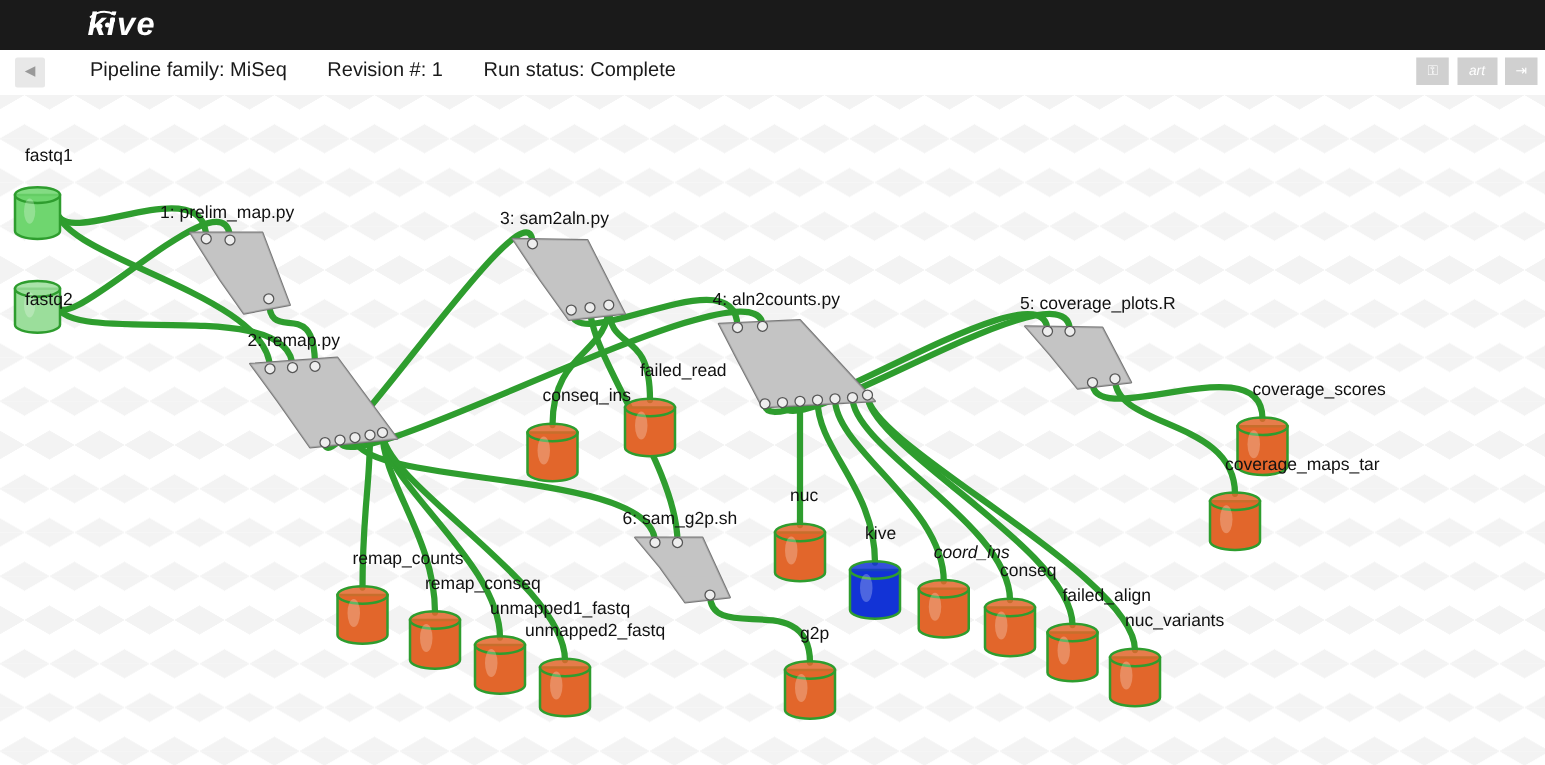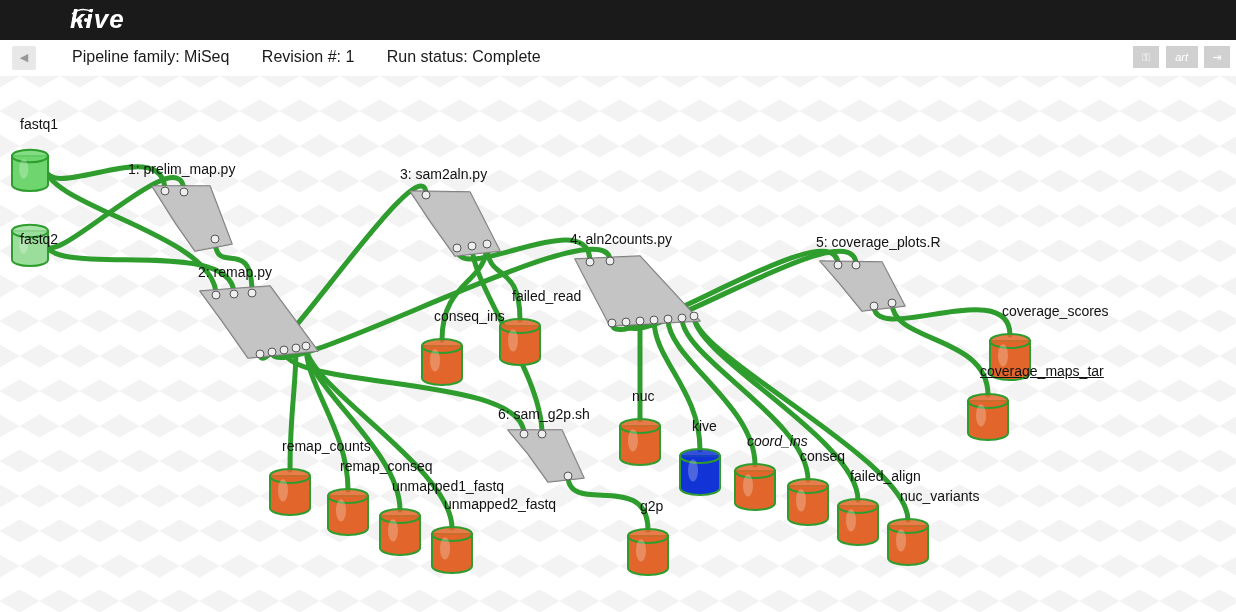--- a/index.html
+++ b/index.html
@@ -232,19 +232,19 @@
     <div class="label" style="left: 498px; top: 330px;">6: sam_g2p.sh</div>
     <div class="label" style="left: 434px; top: 232px;">conseq_ins</div>
     <div class="label" style="left: 512px; top: 212px;">failed_read</div>
     <div class="label" style="left: 632px; top: 312px;">nuc</div>
     <div class="label" style="left: 692px; top: 342px;">kive</div>
     <div class="label" style="left: 747px; top: 357px; font-style: italic;">coord_ins</div>
     <div class="label" style="left: 800px; top: 372px;">conseq</div>
     <div class="label" style="left: 850px; top: 392px;">failed_align</div>
     <div class="label" style="left: 900px; top: 412px;">nuc_variants</div>
     <div class="label" style="left: 1002px; top: 227px;">coverage_scores</div>
-    <div class="label" style="left: 980px; top: 287px; text-decoration: underline;">coverage_maps_tar</div>
+    <div class="label" style="left: 980px; top: 287px;">coverage_maps_tar</div>
     <div class="label" style="left: 282px; top: 362px;">remap_counts</div>
     <div class="label" style="left: 340px; top: 382px;">remap_conseq</div>
     <div class="label" style="left: 392px; top: 402px;">unmapped1_fastq</div>
-    <div class="label" style="left: 444px; top: 420px;">unmapped2_fastq</div>
+    <div class="label" style="left: 420px; top: 420px;">unmapped2_fastq</div>
     <div class="label" style="left: 640px; top: 422px;">g2p</div>
   </div>
 
 </body></html>

